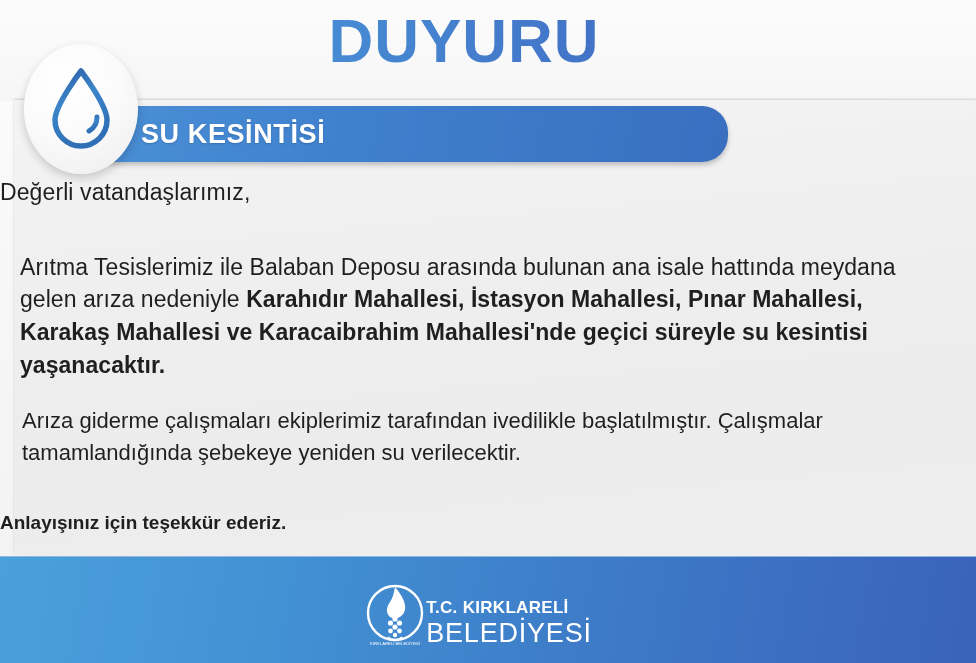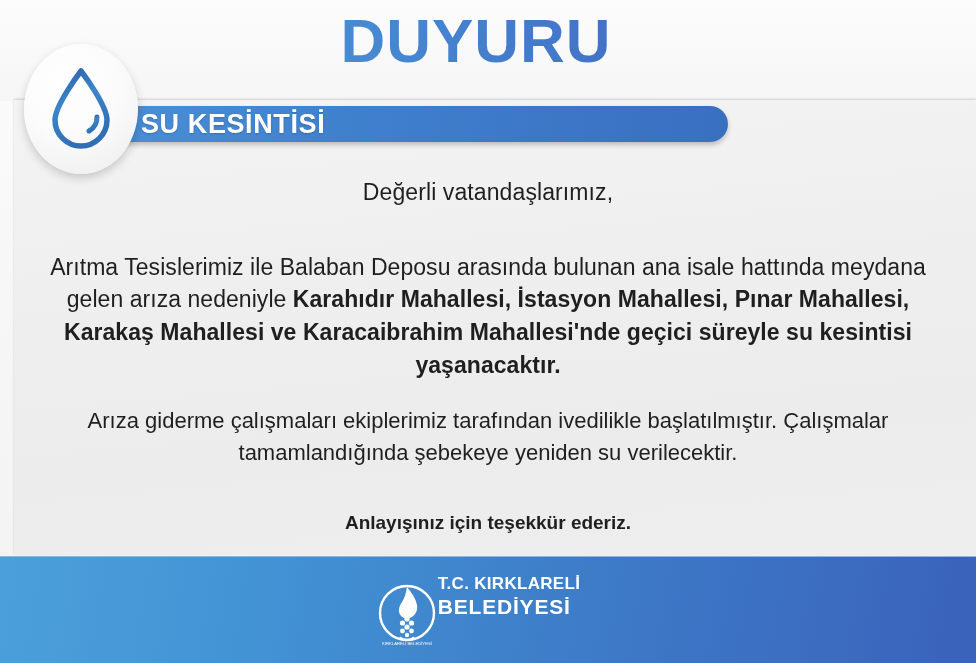--- a/index.html
+++ b/index.html
@@ -56,30 +56,29 @@
     letter-spacing: 1px;
     line-height: 1;
     font-family: "Liberation Sans", "DejaVu Sans", sans-serif;
     background: linear-gradient(95deg, #4fa0dd 0%, #4890d6 30%, #4272c7 65%, #3a5fb6 100%);
     -webkit-background-clip: text;
     background-clip: text;
     color: transparent;
     -webkit-text-fill-color: transparent;
     text-shadow: none;
     user-select: none;
-    margin-left: 12px;
   }
 
   
   .banner {
     position: absolute;
     left: 108px;
     top: 106px;
     width: 620px;
-    height: 36px;
+    height: 56px;
     background: linear-gradient(100deg, #4a8fd6 0%, #3f80cd 40%, #3a6fc0 100%);
     border-radius: 0 26px 26px 0;
     box-shadow: 0 3px 5px rgba(0,0,0,0.22);
     display: flex;
     align-items: center;
   }
   .banner-label {
     margin-left: 33px;
     color: #ffffff;
     font-size: 27px;
@@ -105,21 +104,21 @@
     z-index: 5;
   }
   .drop-badge svg { display: block; }
 
   
   .body-text {
     position: absolute;
     left: 0;
     top: 178px;
     width: 976px;
-    text-align: center;
+    text-align: left;
     color: #201f1f;
   }
   .greeting {
     font-size: 23px;
     line-height: 1.25;
     margin: 0 0 44px 0;
     font-weight: normal;
     letter-spacing: 0.1px;
   }
   .para-main {
@@ -153,39 +152,39 @@
     width: 976px;
     height: 107px;
     background: linear-gradient(100deg, #4ba0da 0%, #4292d4 28%, #3d78c6 65%, #3a62bb 100%);
     border-top: 1px solid #8fb6de;
     display: flex;
     align-items: center;
     justify-content: center;
   }
   .footer-inner {
     display: flex;
-    align-items: flex-start;
+    align-items: flex-end;
     transform: translateX(-10px);
   }
   .crest { width: 62px; height: 72px; display: block; }
   .footer-text {
     display: flex;
     flex-direction: column;
     color: #ffffff;
     line-height: 1;
   }
   .footer-line1 {
     font-size: 17px;
     font-weight: bold;
     letter-spacing: 0.3px;
     margin-bottom: 4px;
   }
   .footer-line2 {
-    font-size: 21px;
-    font-weight: bold;
+    font-size: 27px;
+    font-weight: normal;
     letter-spacing: 0.8px;
   }
 </style>
 </head>
 <body>
 
 <div class="poster">
 
   <div class="top-strip"></div>
 

